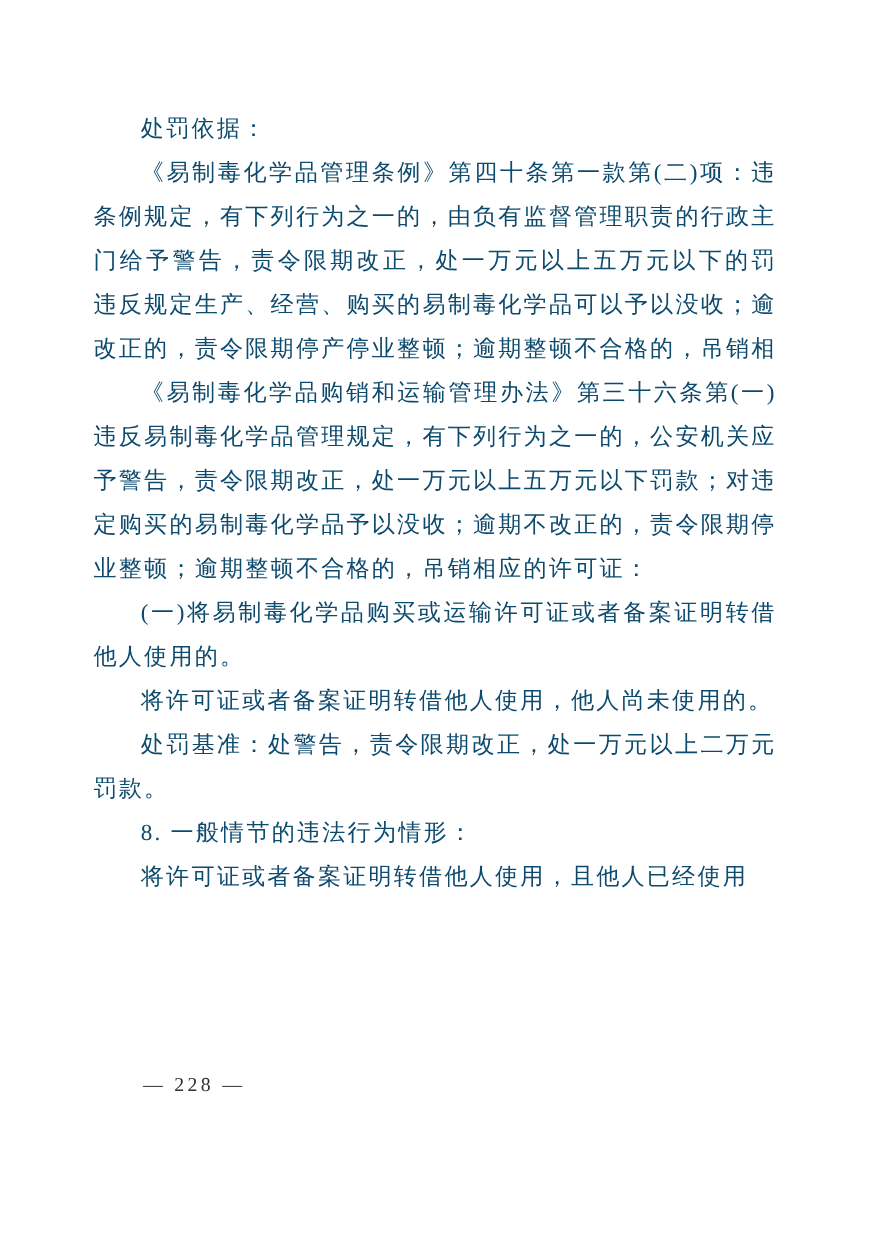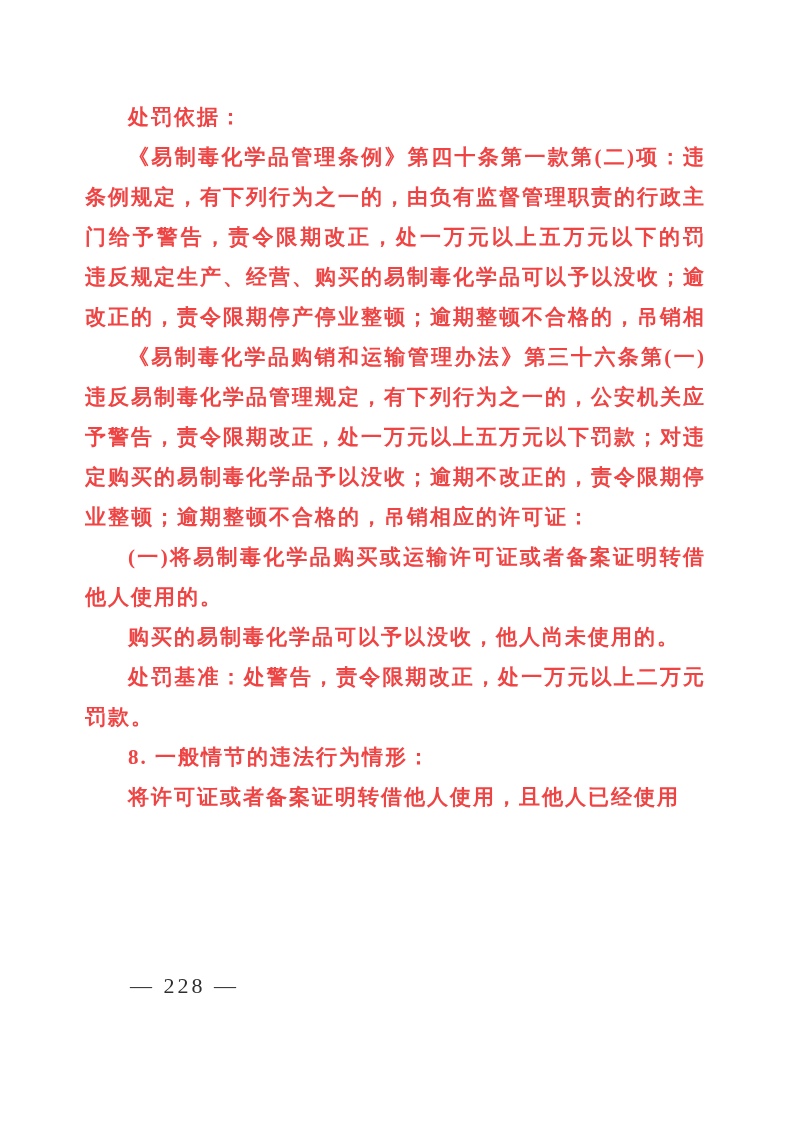--- a/index.html
+++ b/index.html
@@ -24,39 +24,39 @@
     position: absolute;
     left: 85px;
     top: 97px;
     width: 621px;
   }
   .line {
     height: 40px;
     line-height: 40px;
     font-size: 21px;
     letter-spacing: 2px;
-    color: #ef4444;
+    color: #0c4a6e;
     overflow: hidden;
     text-align: left;
-    font-weight: 700;
+    font-weight: 400;
   }
   .line.indent {
     text-indent: 43px;
   }
   .line.justify {
     text-align: justify;
     text-align-last: justify;
   }
   .footer {
     position: absolute;
     left: 130px;
     top: 968px;
     height: 36px;
     line-height: 36px;
-    font-size: 22px;
+    font-size: 18px;
     letter-spacing: 3px;
     color: #2f2f2f;
   }
 </style>
 </head>
 <body>
 
 <div class="page">
   <div class="text-block">
     <div class="line indent">处罚依据：</div>
@@ -65,20 +65,20 @@
     <div class="line justify">门给予警告，责令限期改正，处一万元以上五万元以下的罚款；对</div>
     <div class="line justify">违反规定生产、经营、购买的易制毒化学品可以予以没收；逾期不</div>
     <div class="line justify">改正的，责令限期停产停业整顿；逾期整顿不合格的，吊销相应的</div>
     <div class="line indent justify">《易制毒化学品购销和运输管理办法》第三十六条第(一)项：</div>
     <div class="line justify">违反易制毒化学品管理规定，有下列行为之一的，公安机关应当给</div>
     <div class="line justify">予警告，责令限期改正，处一万元以上五万元以下罚款；对违反规</div>
     <div class="line justify">定购买的易制毒化学品予以没收；逾期不改正的，责令限期停产停</div>
     <div class="line">业整顿；逾期整顿不合格的，吊销相应的许可证：</div>
     <div class="line indent justify">(一)将易制毒化学品购买或运输许可证或者备案证明转借</div>
     <div class="line">他人使用的。</div>
-    <div class="line indent">购买的易制毒化学品可以予以没收，他人尚未使用的。</div>
+    <div class="line indent">将许可证或者备案证明转借他人使用，他人尚未使用的。</div>
     <div class="line indent justify">处罚基准：处警告，责令限期改正，处一万元以上二万元以下</div>
     <div class="line">罚款。</div>
     <div class="line indent">8. 一般情节的违法行为情形：</div>
     <div class="line indent">将许可证或者备案证明转借他人使用，且他人已经使用的。</div>
   </div>
   <div class="footer">— 228 —</div>
 </div>
 
 </body></html>

